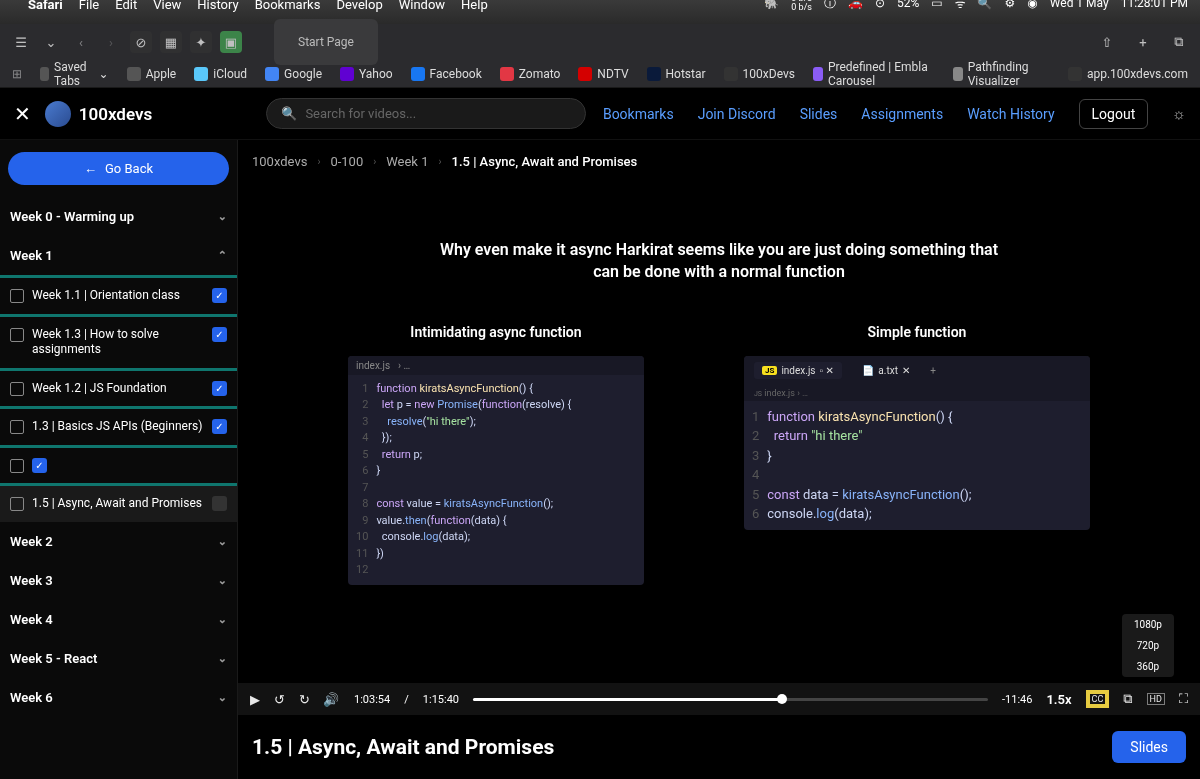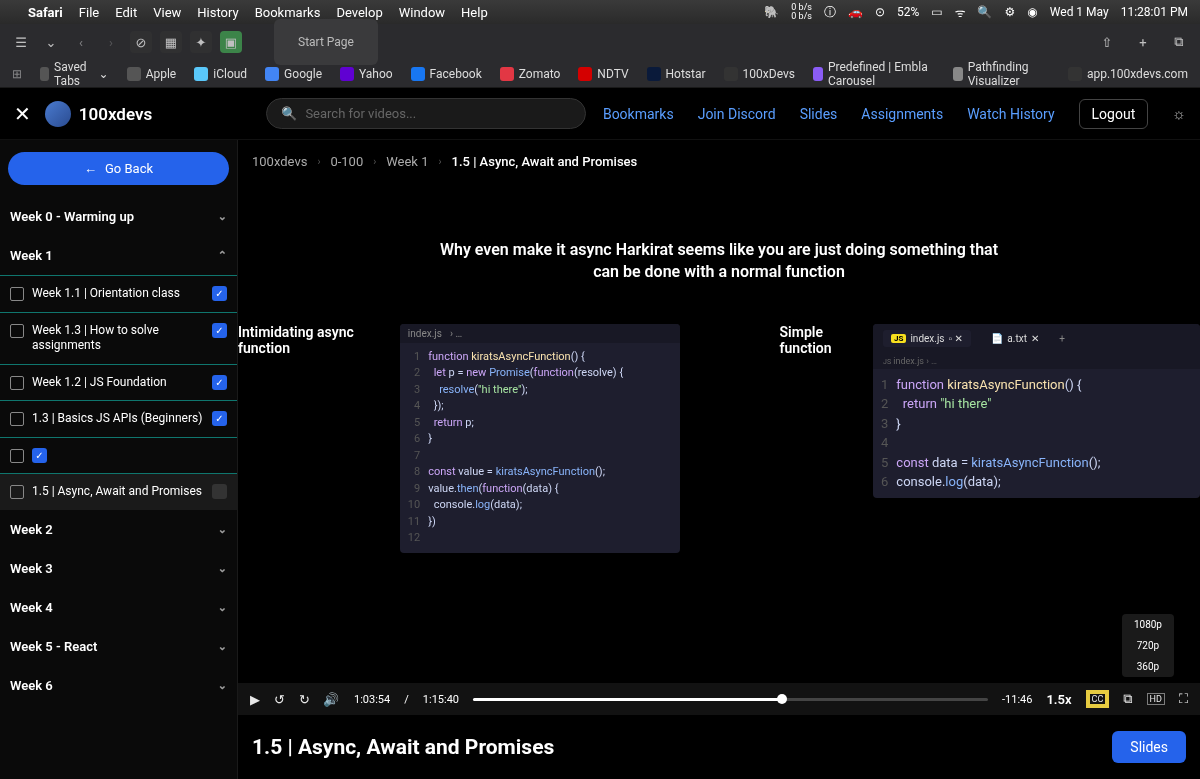--- a/index.html
+++ b/index.html
@@ -1,17 +1,17 @@
 <!DOCTYPE html>
 <html><head>
 <meta charset="utf-8">
 <style>
 *{margin:0;padding:0;box-sizing:border-box;font-family:-apple-system,BlinkMacSystemFont,"Segoe UI",Roboto,sans-serif}
 body{background:#000;color:#fff;width:1200px;height:779px;overflow:hidden}
-.menubar{height:24px;background:linear-gradient(180deg,#3a3a3a,#2a2a2a);display:flex;align-items:center;padding:12px 12px;font-size:13px;gap:16px}
+.menubar{height:24px;background:linear-gradient(180deg,#3a3a3a,#2a2a2a);display:flex;align-items:flex-end;padding:12px 12px;font-size:13px;gap:16px}
 .menubar .apple{font-size:14px}
 .menubar .right{margin-left:auto;display:flex;gap:12px;align-items:center;font-size:12px}
 .menubar .netspeed{font-size:9px;line-height:1;display:flex;flex-direction:column}
 .browser-toolbar{height:36px;background:#2b2b2e;display:flex;align-items:center;padding:0 10px;gap:8px}
 .tb-btn{width:22px;height:22px;display:flex;align-items:center;justify-content:center;opacity:.7;font-size:13px}
 .url-bar{background:#1c1c1e;border-radius:6px;padding:4px 8px;font-size:12px;color:#aaa;display:flex;align-items:center;gap:6px;width:180px}
 .url-bar .ico{width:14px;height:14px;background:#4a5;border-radius:3px}
 .start-page{background:#3a3a3c;border-radius:6px;padding:16px 24px;font-size:12px;color:#bbb;margin-left:24px}
 .browser-toolbar .right{margin-left:auto;display:flex;gap:14px}
 .fav-bar{height:28px;background:#2b2b2e;display:flex;align-items:center;gap:18px;padding:0 12px;font-size:12px;color:#ddd;border-bottom:1px solid #1a1a1a}
@@ -24,35 +24,35 @@
 .search{flex:0 0 320px;margin-left:100px;background:#1a1a1a;border:1px solid #333;border-radius:20px;padding:7px 14px;display:flex;align-items:center;gap:8px;color:#666;font-size:13px}
 .nav-links{margin-left:auto;display:flex;gap:24px;font-size:14px;align-items:center}
 .nav-links .blue{color:#5a9eff}
 .logout{border:1px solid #444;border-radius:6px;padding:6px 12px}
 .theme-toggle{font-size:15px;opacity:.7}
 .main{display:flex;height:calc(100% - 140px)}
 .sidebar{width:238px;background:#0a0a0a;overflow-y:auto;border-right:1px solid #1a1a1a}
 .go-back{margin:12px 8px;background:#2563eb;border-radius:24px;padding:9px;text-align:center;font-size:13px;color:#fff;display:flex;justify-content:center;gap:8px}
 .week-header{padding:12px 10px;font-size:13px;font-weight:600;display:flex;justify-content:space-between;align-items:center;cursor:pointer}
 .chev{font-size:11px;opacity:.6}
-.lesson{padding:10px 10px;font-size:12px;display:flex;align-items:flex-start;gap:8px;border-top:1px solid #0f766e}
+.lesson{padding:10px 10px;font-size:12px;display:flex;align-items:flex-start;gap:8px;border-top:3px solid #0f766e}
 .lesson.active{background:#1a1a1a}
 .lesson .vico{width:14px;height:14px;border:1.5px solid #888;border-radius:2px;flex-shrink:0;margin-top:1px}
 .lesson .doc-ico{width:14px;height:14px;border:1.5px solid #888;border-radius:2px;flex-shrink:0;margin-top:1px;border-top-right-radius:0}
 .lesson .txt{flex:1;line-height:1.3}
 .lesson .check{width:15px;height:15px;background:#2563eb;border-radius:3px;display:flex;align-items:center;justify-content:center;font-size:10px;flex-shrink:0}
 .lesson .check.empty{background:#333}
 .content{flex:1;display:flex;flex-direction:column;background:#000}
 .breadcrumb{padding:14px 14px 10px;font-size:13px;color:#aaa;display:flex;gap:10px;align-items:center}
 .breadcrumb .sep{color:#555;font-size:10px}
 .breadcrumb .last{color:#fff;font-weight:500}
 .video{flex:1;background:#000;position:relative;display:flex;flex-direction:column;align-items:center;padding-top:60px}
 .video-title{font-size:16px;font-weight:600;text-align:center;max-width:560px;line-height:1.4;margin-bottom:40px}
 .code-row{display:flex;gap:100px;align-items:flex-start}
-.code-col{display:flex;flex-direction:row;align-items:flex-start}
+.code-col{display:flex;flex-direction:column;align-items:center}
 .code-col .label{font-size:14px;font-weight:600;margin-bottom:16px}
 .editor{background:#1e1e2e;border-radius:4px;font-family:Menlo,monospace;font-size:11px;overflow:hidden}
 .editor.left{width:296px}
 .editor.right{width:346px}
 .ed-tabs{background:#181825;padding:4px 8px;font-size:10px;color:#888;display:flex;gap:8px;align-items:center}
 .ed-tabs.big{gap:12px;padding:6px 10px}
 .ed-tabs .tab{background:#1e1e2e;padding:3px 8px;border-radius:3px;color:#ddd;display:flex;gap:4px;align-items:center}
 .ed-tabs .js-badge{background:#f7df1e;color:#000;padding:0 3px;border-radius:2px;font-size:8px;font-weight:bold}
 .ed-crumb{padding:3px 10px;font-size:9px;color:#666;background:#181825}
 .ed-body{padding:6px 0;display:flex}

